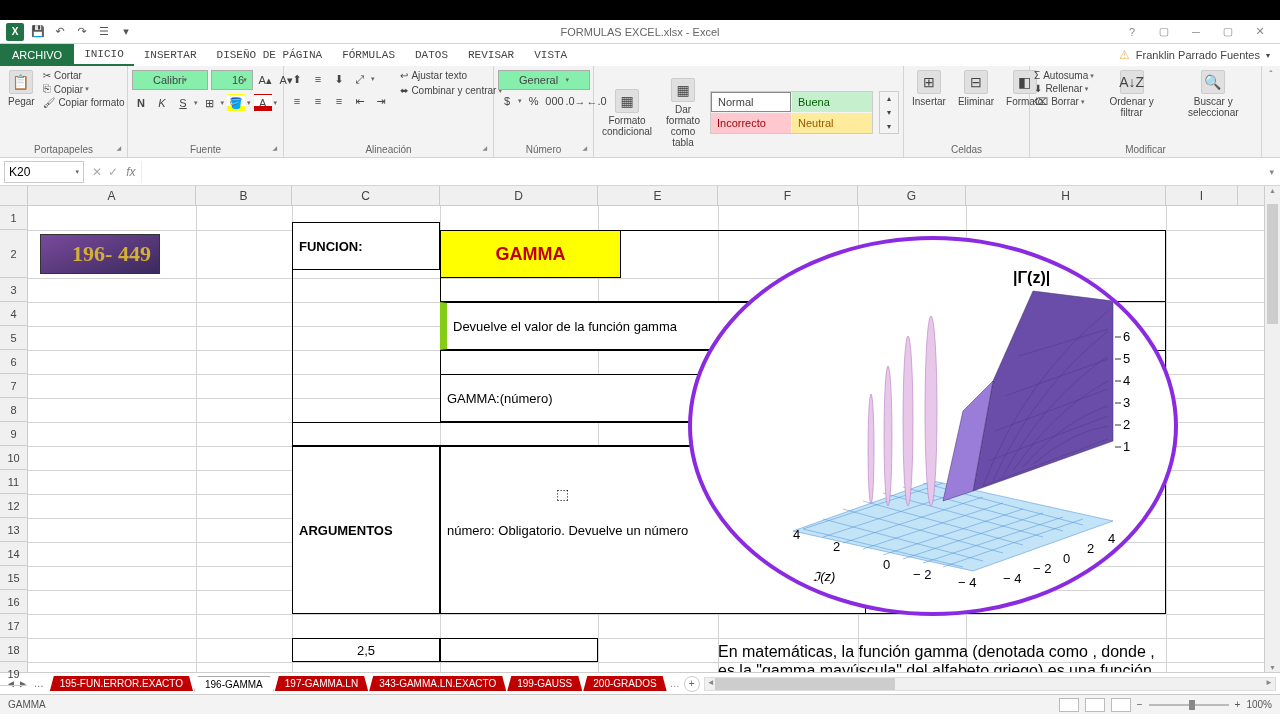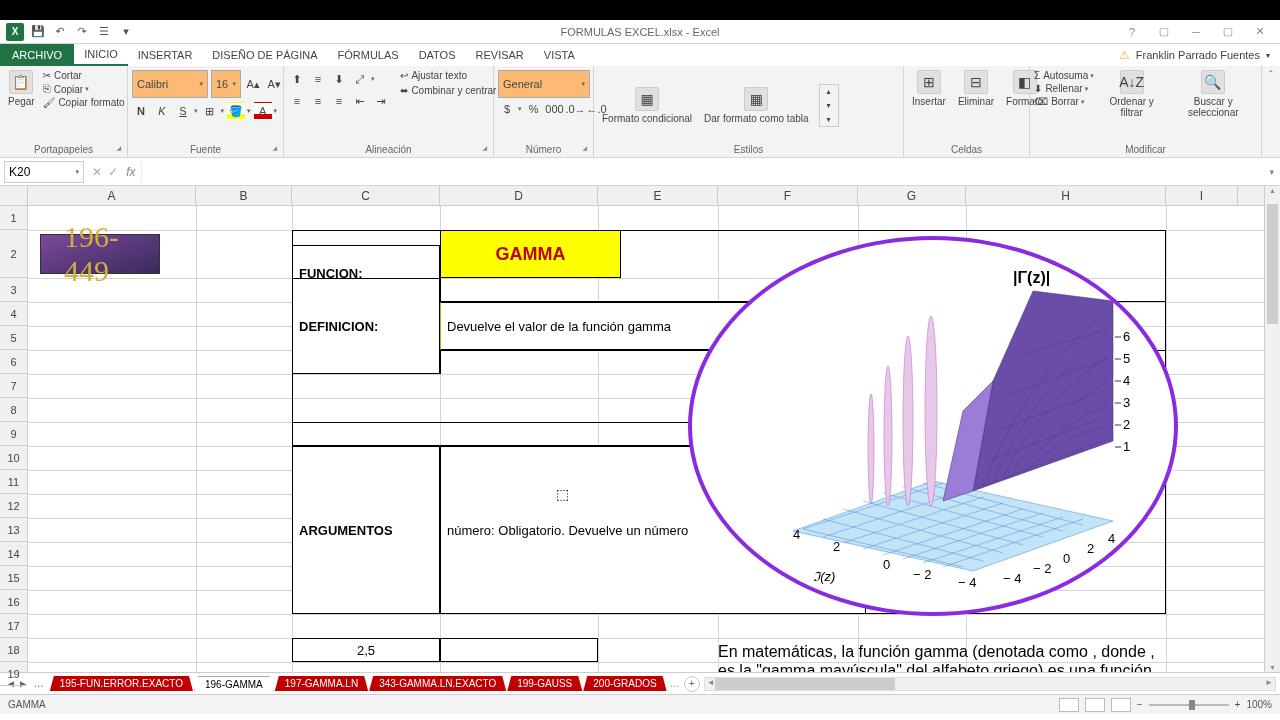--- a/index.html
+++ b/index.html
@@ -11,42 +11,42 @@
 .qat { display: flex; align-items: center; gap: 6px; padding-left: 6px; }
 .qat-icon { width: 16px; height: 16px; display: flex; align-items: center; justify-content: center; font-size: 11px; color: #555; }
 .excel-logo { width: 18px; height: 18px; background: #217346; color: #fff; font-size: 10px; font-weight: bold; display: flex; align-items: center; justify-content: center; border-radius: 2px; }
 .title-text { position: absolute; left: 50%; transform: translateX(-50%); font-size: 11px; color: #666; }
 .win-controls { margin-left: auto; display: flex; gap: 8px; padding-right: 8px; }
 .win-btn { width: 24px; height: 16px; font-size: 11px; color: #888; display: flex; align-items: center; justify-content: center; cursor: pointer; }
 
 
 .menubar { height: 22px; background: #fff; display: flex; align-items: stretch; font-size: 11px; position: relative; }
 .menu-file { background: #217346; color: #fff; padding: 0 12px; display: flex; align-items: center; font-weight: normal; }
-.menu-tab { padding: 0 10px; display: flex; align-items: center; color: #444; cursor: pointer; text-transform: uppercase; }
+.menu-tab { padding: 0 10px; display: flex; align-items: center; color: #444; cursor: pointer; text-transform: uppercase; font-family: Liberation Mono, monospace; }
 .menu-tab.active { border-bottom: 2px solid #217346; }
 .user-area { margin-left: auto; display: flex; align-items: center; gap: 6px; padding-right: 10px; color: #444; font-size: 11px; }
 .warn-icon { color: #f0ad4e; font-size: 12px; }
 
 
 .ribbon { height: 92px; background: #f3f3f3; border-bottom: 1px solid #d4d4d4; display: flex; font-size: 10px; color: #444; }
 .rgroup { border-right: 1px solid #d4d4d4; display: flex; flex-direction: column; padding: 2px 4px 0; }
 .rgroup-body { flex: 1; display: flex; align-items: flex-start; gap: 4px; }
 .rgroup-label { text-align: center; font-size: 10px; color: #666; padding: 2px 0; position: relative; }
 .rgroup-label::after { content: '◢'; position: absolute; right: 2px; font-size: 6px; color: #888; }
 .rgroup-label.no-arrow::after { display: none; }
 
 .big-btn { display: flex; flex-direction: column; align-items: center; gap: 2px; padding: 2px 4px; cursor: pointer; }
 .big-btn .bicon { width: 24px; height: 24px; background: #e0e0e0; border: 1px solid #ccc; border-radius: 2px; display: flex; align-items: center; justify-content: center; font-size: 14px; }
 .big-btn .blabel { font-size: 10px; text-align: center; line-height: 1.1; }
 
 .vstack { display: flex; flex-direction: column; gap: 2px; }
 .hstack { display: flex; align-items: center; gap: 3px; }
 .small-btn { width: 18px; height: 18px; border: 1px solid transparent; display: flex; align-items: center; justify-content: center; font-size: 11px; cursor: pointer; }
 .dropdown-arrow { font-size: 7px; color: #666; margin-left: -1px; }
-.font-combo { height: 28px; border: 1px solid #ababab; background: #fdba74; padding: 0 4px; font-size: 11px; display: flex; align-items: center; justify-content: space-between; }
+.font-combo { height: 20px; border: 1px solid #ababab; background: #86efac; padding: 0 20px; font-size: 11px; display: flex; align-items: center; justify-content: space-between; }
 
 .styles-box { display: grid; grid-template-columns: 80px 80px; grid-template-rows: 20px 20px; gap: 1px; border: 1px solid #ccc; }
 .style-cell { display: flex; align-items: center; padding: 0 6px; font-size: 11px; }
 .style-normal { background: #fff; border: 1px solid #888; }
 .style-buena { background: #c6efce; color: #006100; }
 .style-incorrecto { background: #ffc7ce; color: #9c0006; }
 .style-neutral { background: #ffeb9c; color: #9c5700; }
 
 
 .namebar { height: 28px; border-bottom: 1px solid #d4d4d4; display: flex; align-items: center; background: #fff; }
@@ -64,21 +64,21 @@
 
 .col-area { flex: 1; overflow: hidden; position: relative; }
 .col-headers { height: 20px; display: flex; background: #f0f0f0; border-bottom: 1px solid #ccc; }
 .colh { border-right: 1px solid #ccc; font-size: 12px; color: #444; display: flex; align-items: center; justify-content: center; }
 
 .cells { position: relative; }
 
 .hdr-cell { position: absolute; border: 1px solid #000; display: flex; align-items: center; padding: 0 6px; font-size: 13px; background: #fff; }
 .hdr-cell.bold { font-weight: bold; }
 .gamma-cell { background: #ffff00; color: #c00000; font-weight: bold; font-size: 18px; justify-content: center; }
-.badge196 { position: absolute; background: linear-gradient(160deg,#7a4a9c,#3a2a5c); color: #d4af37; font-family: 'Times New Roman', serif; font-weight: normal; font-size: 30px; display: flex; align-items: center; justify-content: center; border: 1px solid #333; padding-left: 23px; }
+.badge196 { position: absolute; background: linear-gradient(160deg,#7a4a9c,#3a2a5c); color: #d4af37; font-family: 'Times New Roman', serif; font-weight: bold; font-size: 22px; display: flex; align-items: center; justify-content: center; border: 1px solid #333; padding-left: 23px; }
 
 .gridline-h { position: absolute; left: 0; right: 0; border-bottom: 1px solid #d4d4d4; }
 .gridline-v { position: absolute; top: 0; bottom: 0; border-right: 1px solid #d4d4d4; }
 
 .table-border { position: absolute; border: 1px solid #000; }
 
 .gamma-img { position: absolute; border: 4px solid #8a2be2; border-radius: 50%; background: #fff; display: flex; align-items: center; justify-content: center; overflow: hidden; }
 
 
 .sheetbar { height: 22px; background: #fff; border-top: 1px solid #ccc; display: flex; align-items: center; font-size: 10px; }
@@ -252,27 +252,32 @@
     <div class="rgroup" style="width:310px">
       <div class="rgroup-body" style="align-items:center">
         <div class="big-btn">
           <div class="bicon">▦</div>
           <div class="blabel">Formato condicional</div>
         </div>
         <div class="big-btn">
           <div class="bicon">▦</div>
           <div class="blabel">Dar formato como tabla</div>
         </div>
+        <div class="styles-box">
+          <div class="style-cell style-normal">Normal</div>
+          <div class="style-cell style-buena">Buena</div>
+          <div class="style-cell style-incorrecto">Incorrecto</div>
+          <div class="style-cell style-neutral">Neutral</div>
+        </div>
         <div class="vstack" style="gap:1px;border:1px solid #ccc;margin-left:2px">
           <div class="small-btn" style="height:13px;font-size:8px">▴</div>
           <div class="small-btn" style="height:13px;font-size:8px">▾</div>
           <div class="small-btn" style="height:13px;font-size:8px">▾</div>
         </div>
       </div>
-      <div class="rgroup-label no-arrow">Estilos</div>
     </div>
 
     <div class="rgroup" style="width:126px">
       <div class="rgroup-body">
         <div class="big-btn">
             <div class="bicon">⊞</div>
             <div class="blabel">Insertar</div>
           </div>
         <div class="big-btn">
             <div class="bicon">⊟</div>
@@ -399,28 +404,28 @@
         <div class="gridline-v" style="left:570px"></div>
         <div class="gridline-v" style="left:690px"></div>
         <div class="gridline-v" style="left:830px"></div>
         <div class="gridline-v" style="left:938px"></div>
         <div class="gridline-v" style="left:1138px"></div>
 
         <div class="badge196" style="left:12px;top:28px;width:120px;height:40px">196- 449</div>
 
         <div class="table-border" style="left:264px;top:24px;width:874px;height:384px"></div>
 
-        <div class="hdr-cell bold" style="left:264px;top:39px;width:148px;height:56px">FUNCION:</div>
+        <div class="hdr-cell bold" style="left:264px;top:16px;width:148px;height:48px">FUNCION:</div>
         <div class="hdr-cell gamma-cell" style="left:412px;top:24px;width:181px;height:48px">GAMMA</div>
 
-        <div class="hdr-cell bold" style="left:264px;top:72px;width:148px;height:96px">DEFINICION:</div>
-        <div class="hdr-cell" style="left:412px;top:96px;width:426px;height:48px;border-left:1px solid #84cc16">Devuelve el valor de la función gamma</div>
+        <div class="hdr-cell" style="left:412px;top:96px;width:426px;height:48px;border-left:7px solid #84cc16">Devuelve el valor de la función gamma</div>
         <div class="table-border" style="left:412px;top:72px;width:726px;height:24px;border-left:1px solid #000;border-right:none;border-top:none"></div>
         <div class="table-border" style="left:412px;top:144px;width:726px;height:24px;border-left:1px solid #000;border-right:none;border-bottom:none"></div>
 
+        <div class="hdr-cell" style="left:412px;top:168px;width:426px;height:48px">GAMMA:(número)</div>
 
         <div class="table-border" style="left:264px;top:216px;width:874px;height:24px;border-left:1px solid #000;border-right:1px solid #000"></div>
 
         <div class="hdr-cell bold" style="left:264px;top:240px;width:148px;height:168px">ARGUMENTOS</div>
         <div class="hdr-cell" style="left:412px;top:240px;width:426px;height:168px">número: Obligatorio. Devuelve un número</div>
 
         <div class="hdr-cell" style="left:264px;top:432px;width:148px;height:24px;justify-content:center">2,5</div>
         <div class="hdr-cell" style="left:412px;top:432px;width:158px;height:24px"></div>
         <div style="position:absolute;left:690px;top:436px;width:448px;font-size:16px;line-height:1.2">En matemáticas, la función gamma (denotada como , donde , es la "gamma mayúscula" del alfabeto griego) es una función que extiende el</div>
 

